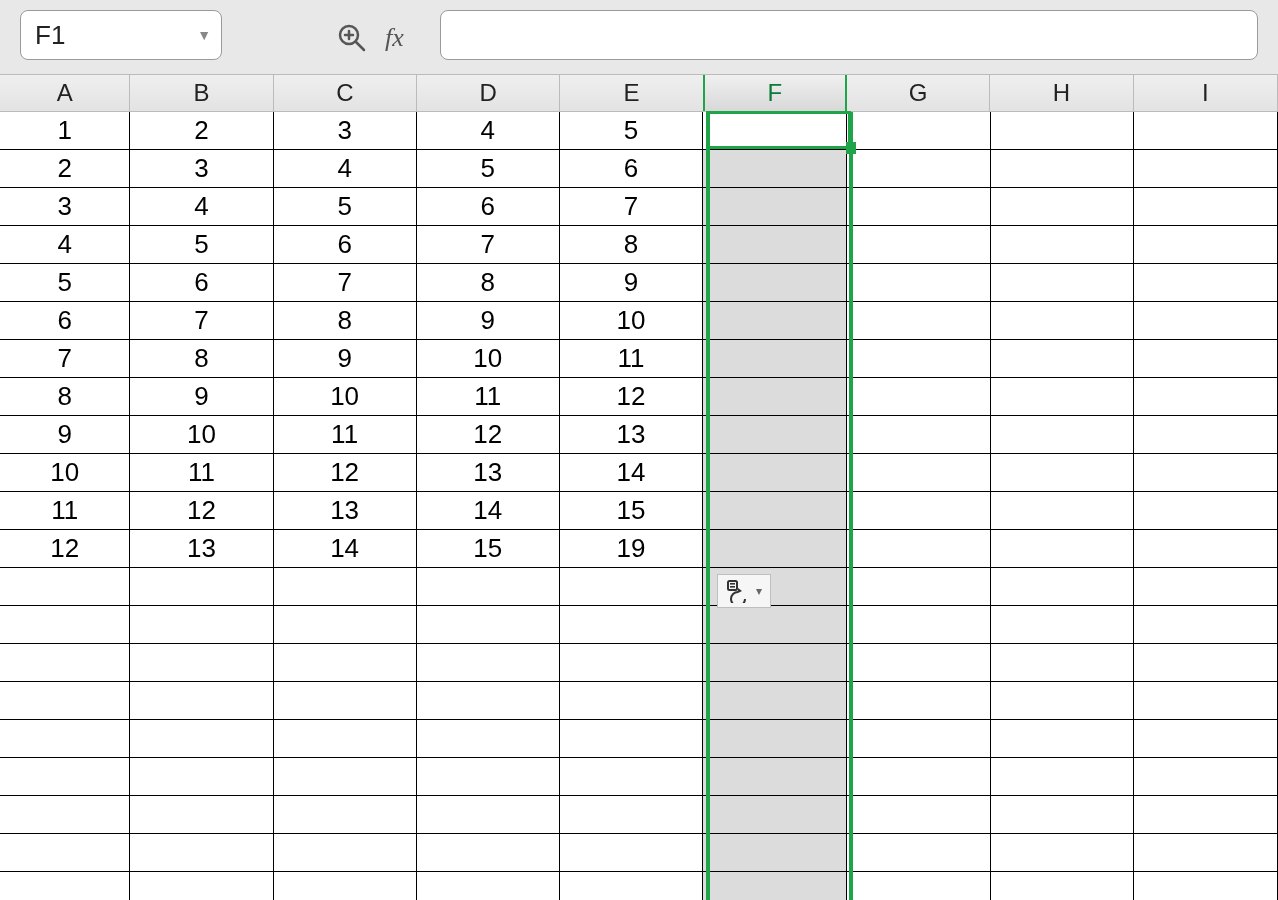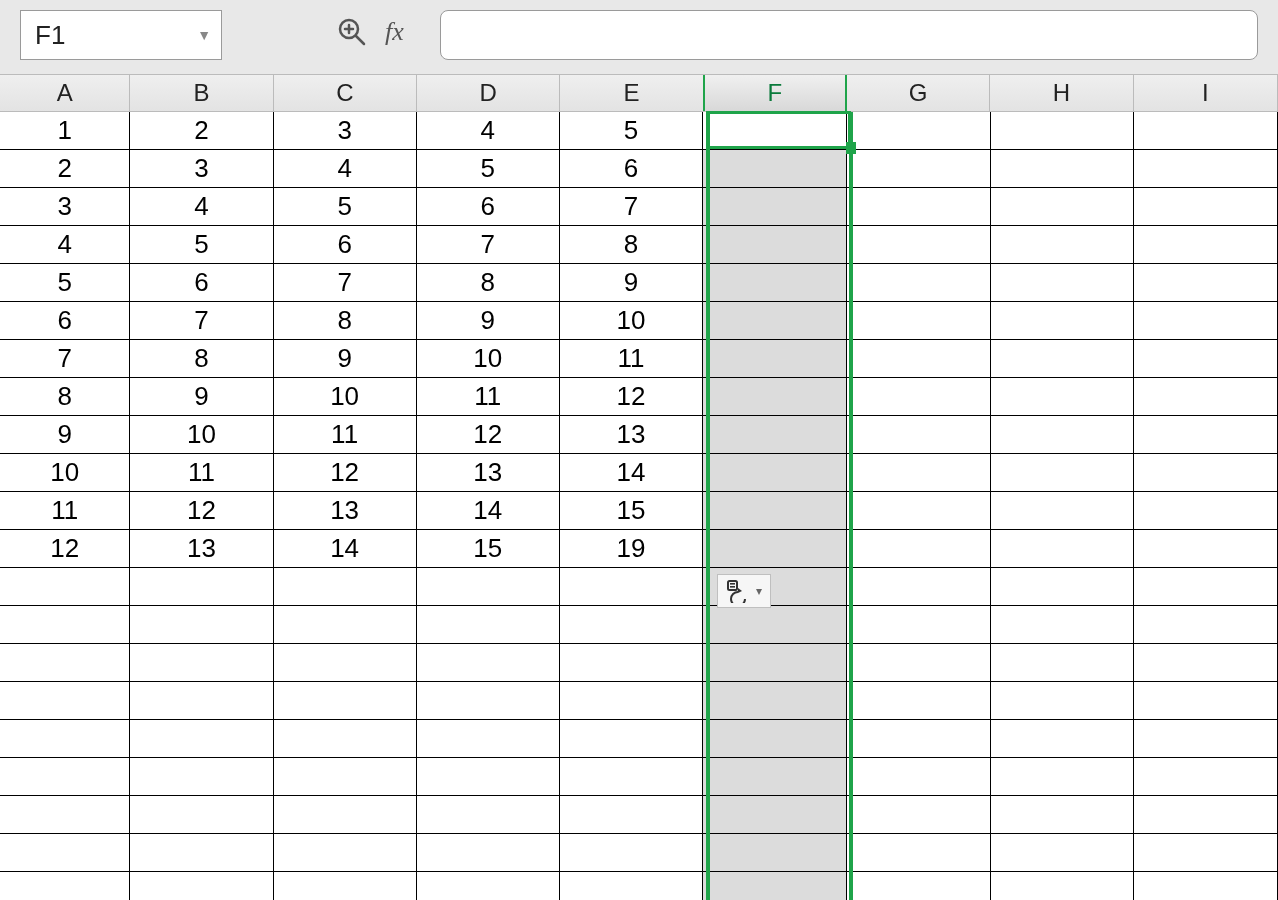--- a/index.html
+++ b/index.html
@@ -19,41 +19,41 @@
       gap: 14px;
       padding: 10px 20px 14px 20px;
       background: #e8e8e8;
     }
     .name-box {
       position: relative;
       width: 202px;
       height: 50px;
       background: #fff;
       border: 1px solid #9a9a9a;
-      border-radius: 0;
+      border-radius: 8px;
       display: flex;
       align-items: center;
       padding: 0 14px;
       font-size: 26px;
       color: #222;
     }
     .name-box .chevron {
       position: absolute;
       right: 10px;
       top: 50%;
       transform: translateY(-50%);
       color: #888;
       font-size: 14px;
     }
     .fb-gap { width: 84px; }
     .zoom-icon, .fx-icon {
       width: 36px;
       height: 36px;
       display: flex;
-      align-items: flex-start;
+      align-items: flex-end;
       justify-content: center;
       color: #555;
     }
     .zoom-icon svg, .fx-icon svg { display: block; }
     .formula-input {
       flex: 1;
       height: 50px;
       background: #fff;
       border: 1px solid #9a9a9a;
       border-radius: 8px;

